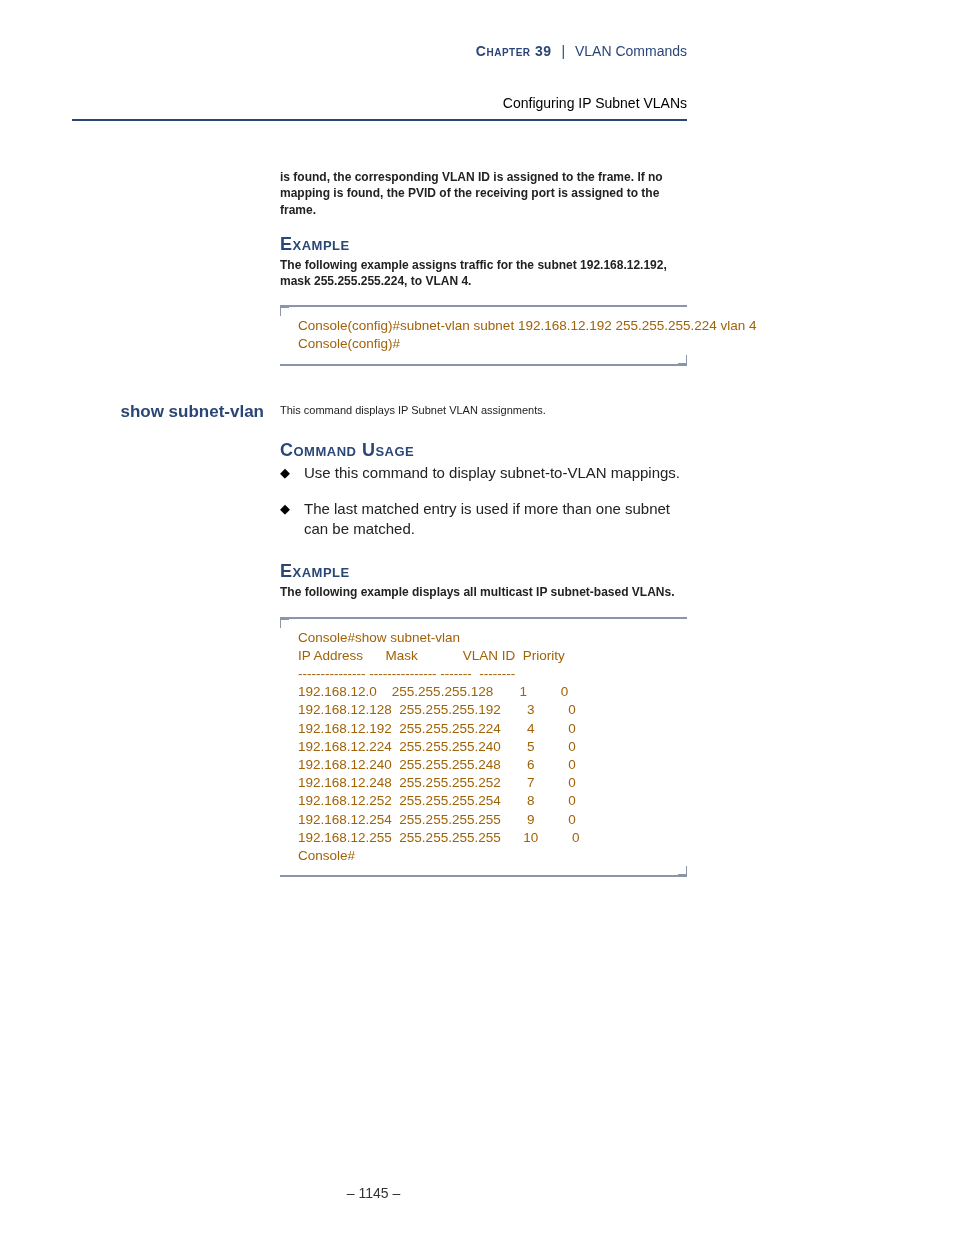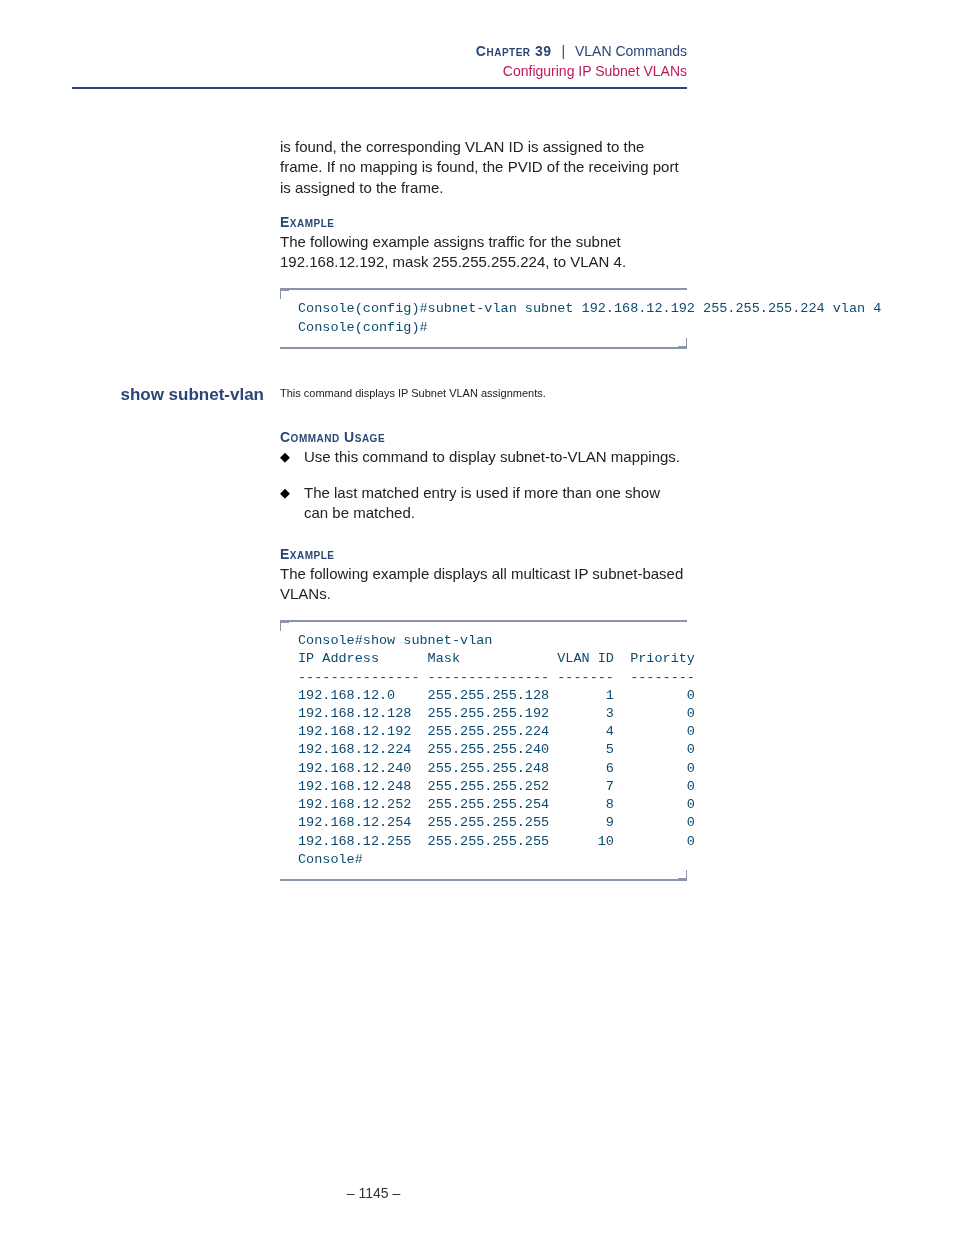--- a/index.html
+++ b/index.html
@@ -3,33 +3,33 @@
 <meta charset="utf-8">
 <style>
   * { box-sizing: border-box; margin: 0; padding: 0; }
   html, body { width: 954px; background: #fff; font-family: Verdana, Geneva, sans-serif; color: #222; }
   .page { width: 759px; min-height: 1235px; position: relative; padding: 36px 72px 60px 72px; }
   .hr-top { border: none; border-top: 2px solid #2a4677; margin-top: 6px; }
   .header { text-align: right; font-size: 14px; line-height: 1.4; margin-top: 6px; }
   .header .line1 { color: #2a4677; }
   .header .chapter-label { font-variant: small-caps; font-weight: bold; letter-spacing: 0.5px; }
   .header .pipe { color: #2a4677; padding: 0 6px; }
-  .header .line2 { color: #be185d; }
+  .header .line2 { color: #000000; margin-top: 32px; }
   .content { margin-top: 48px; }
   .paragraph-col { margin-left: 208px; }
-  .para { font-size: 15px; line-height: 1.35; margin-bottom: 16px; }
+  .para { font-size: 12px; line-height: 1.35; margin-bottom: 16px; font-weight: bold; }
   .bullet-list { list-style: none; margin-bottom: 16px; }
   .bullet-list li { position: relative; padding-left: 24px; font-size: 15px; line-height: 1.35; margin-bottom: 16px; }
   .bullet-list li::before { content: "◆"; position: absolute; left: 0; top: 1px; font-size: 13px; color: #000; }
-  .section-label { font-variant: small-caps; font-weight: bold; letter-spacing: 0.5px; color: #2a4677; font-size: 14px; margin-bottom: 2px; }
+  .section-label { font-variant: small-caps; font-weight: bold; letter-spacing: 0.5px; color: #2a4677; font-size: 18px; margin-bottom: 2px; }
   .code-block { margin-top: 10px; margin-bottom: 28px; border-top: 2px solid #8a96a8; border-bottom: 2px solid #8a96a8; padding: 10px 0 10px 18px; position: relative; }
   .code-block::before { content: ""; position: absolute; left: 0; top: 0; width: 8px; height: 8px; border-left: 1.5px solid #8a96a8; border-top: 1.5px solid #8a96a8; }
   .code-block::after { content: ""; position: absolute; right: 0; bottom: 0; width: 8px; height: 8px; border-right: 1.5px solid #8a96a8; border-bottom: 1.5px solid #8a96a8; }
-  .code-block pre { font-family: Liberation Mono, monospace; font-size: 13.5px; line-height: 1.35; white-space: pre; color: #0c4a6e; }
-  .command-row { display: flex; align-items: flex-start; margin-top: 36px; margin-bottom: 24px; justify-content: flex-end; }
+  .code-block pre { font-family: Liberation Sans, sans-serif; font-size: 13.5px; line-height: 1.35; white-space: pre; color: #a16207; }
+  .command-row { display: flex; align-items: flex-start; margin-top: 36px; margin-bottom: 18px; justify-content: flex-end; }
   .command-name { flex: 0 0 208px; text-align: right; padding-right: 16px; font-family: Arial, Helvetica, sans-serif; font-weight: bold; color: #2a4677; font-size: 17px; }
   .command-desc { flex: 1; font-size: 11px; line-height: 1.35; padding-top: 1px; }
   .sub-block { margin-bottom: 22px; }
   .pagenum { position: absolute; bottom: 34px; left: 0; right: 12px; text-align: center; font-size: 14px; color: #333; }
 </style>
 </head>
 <body>
 
 <div class="page">
 
@@ -64,21 +64,21 @@
       <div class="command-desc">This command displays IP Subnet VLAN assignments.</div>
     </div>
 
     <div class="paragraph-col">
 
 
       <div class="sub-block">
         <div class="section-label">Command Usage</div>
         <ul class="bullet-list">
           <li>Use this command to display subnet-to-VLAN mappings.</li>
-          <li>The last matched entry is used if more than one show can be matched.</li>
+          <li>The last matched entry is used if more than one subnet can be matched.</li>
         </ul>
       </div>
 
       <div class="sub-block">
         <div class="section-label">Example</div>
         <p class="para">The following example displays all multicast IP subnet-based VLANs.</p>
         <div class="code-block">
           <pre>Console#show subnet-vlan
 IP Address      Mask            VLAN ID  Priority
 --------------- --------------- -------  --------

